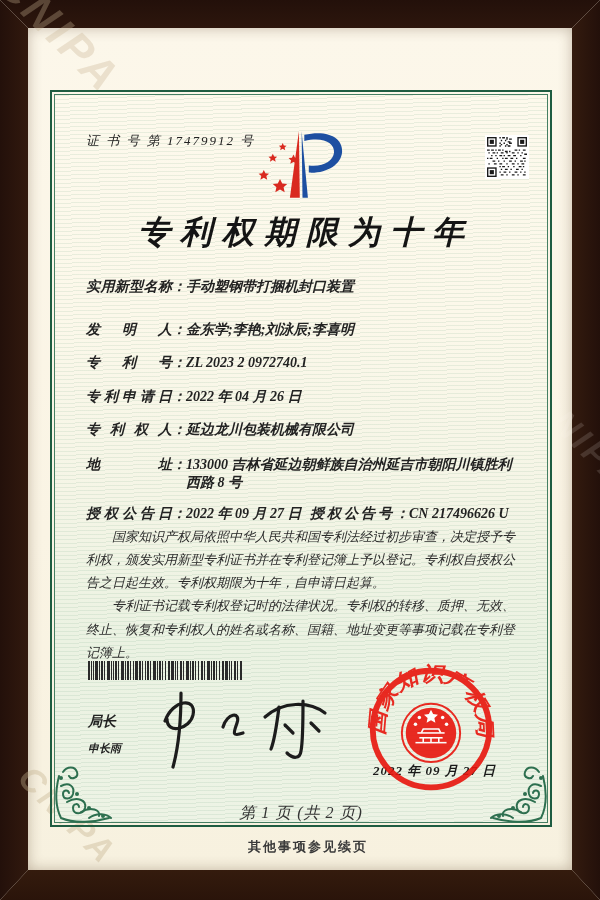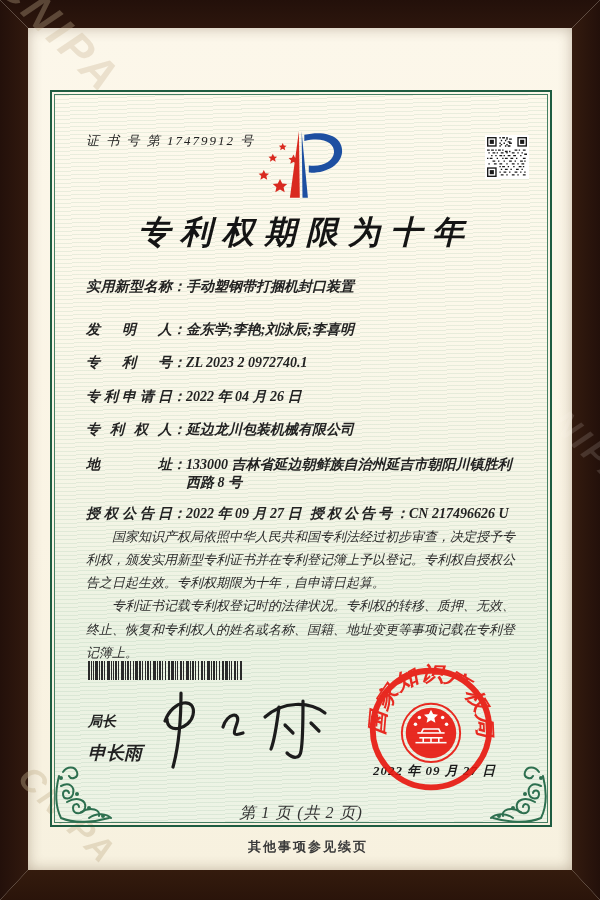--- a/index.html
+++ b/index.html
@@ -46,21 +46,21 @@
   .row{position:absolute;left:31px;font-size:14px;font-weight:bold;color:#222;line-height:18px;}
   .lbl{display:inline-block;width:86px;text-align:justify;text-align-last:justify;vertical-align:top;}
   .colon{display:inline-block;vertical-align:top;}
   .val{display:inline-block;width:338px;vertical-align:top;}
   .grant2{position:absolute;left:224px;top:0;white-space:nowrap;}
   .grant2 .lbl2{letter-spacing:3px;}
   .body{position:absolute;left:31px;top:430px;width:440px;font-size:13px;line-height:1.78;color:#2b2b2b;}
   .body p{margin:0;text-indent:2em;}
   .barcode{position:absolute;left:33px;top:566px;width:156px;height:19px;}
   .sig-title{position:absolute;left:33px;top:618px;font-size:14px;font-weight:bold;color:#222;}
-  .sig-name{position:absolute;left:33px;top:646px;font-size:18px;font-weight:bold;color:#222;}
+  .sig-name{position:absolute;left:33px;top:646px;font-size:11px;font-weight:bold;color:#222;}
   .sig-script{position:absolute;left:92px;top:592px;width:190px;height:86px;}
   .seal-date{position:absolute;left:318px;top:667px;width:140px;font-size:13px;font-weight:bold;color:#1a1a1a;letter-spacing:1px;}
   .seal{position:absolute;left:308px;top:568px;width:136px;height:136px;opacity:.90;pointer-events:none;}
   .page-foot{position:absolute;left:0;top:708px;width:100%;text-align:center;font-size:16px;color:#333;letter-spacing:1px;}
   .cont-note{position:absolute;left:0;top:838px;width:100%;text-align:center;font-size:13px;color:#3a3a3a;letter-spacing:2px;
              font-weight:bold;padding-left:8px;}
 </style>
 </head>
 <body>
 

